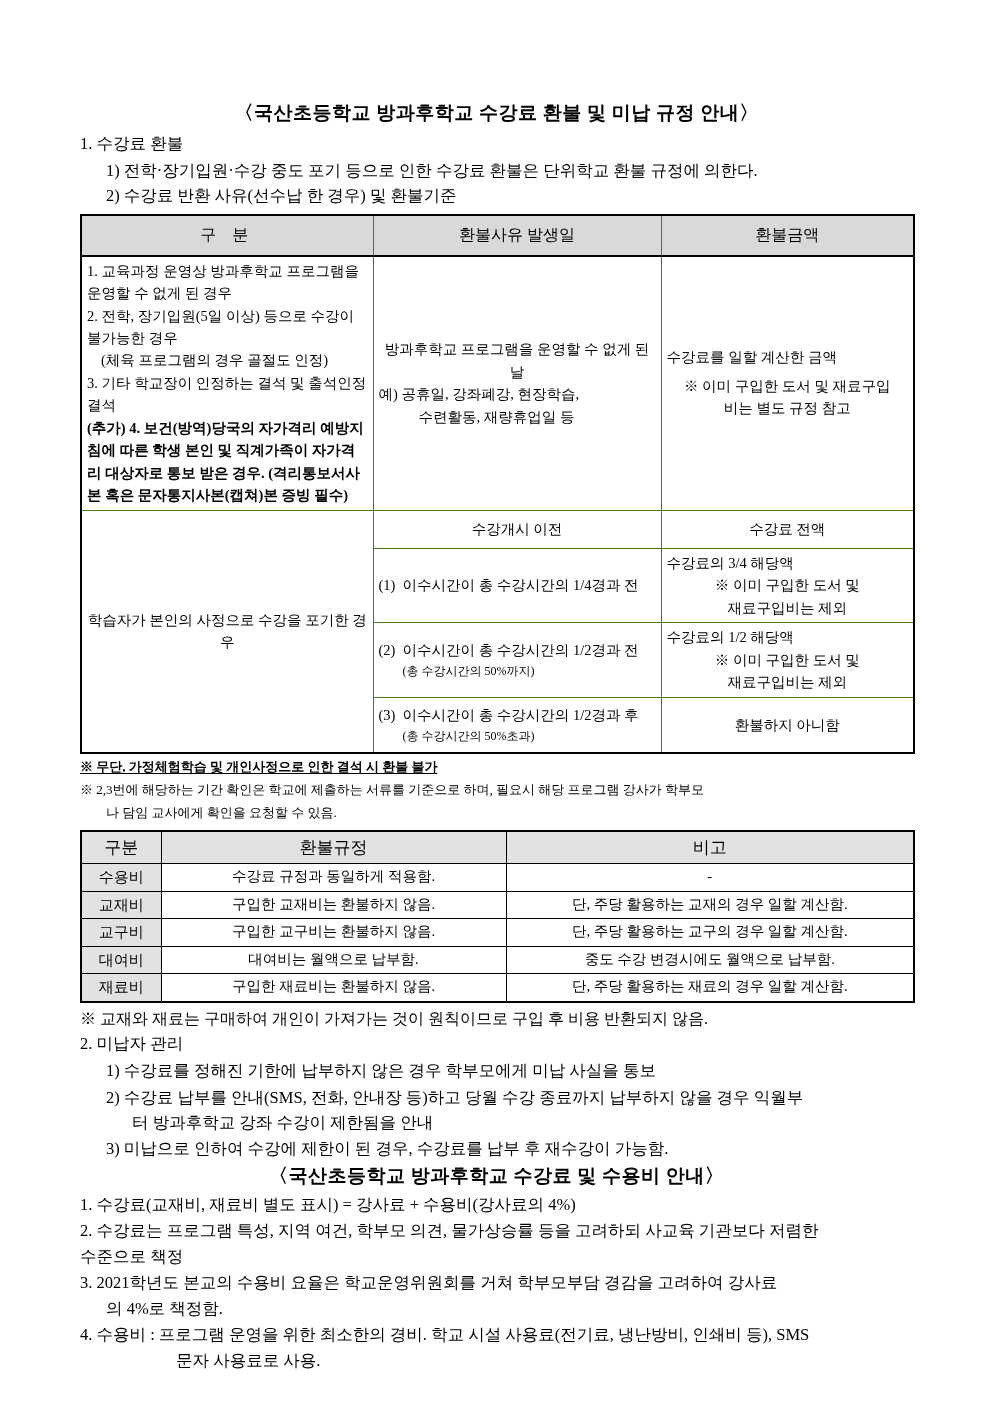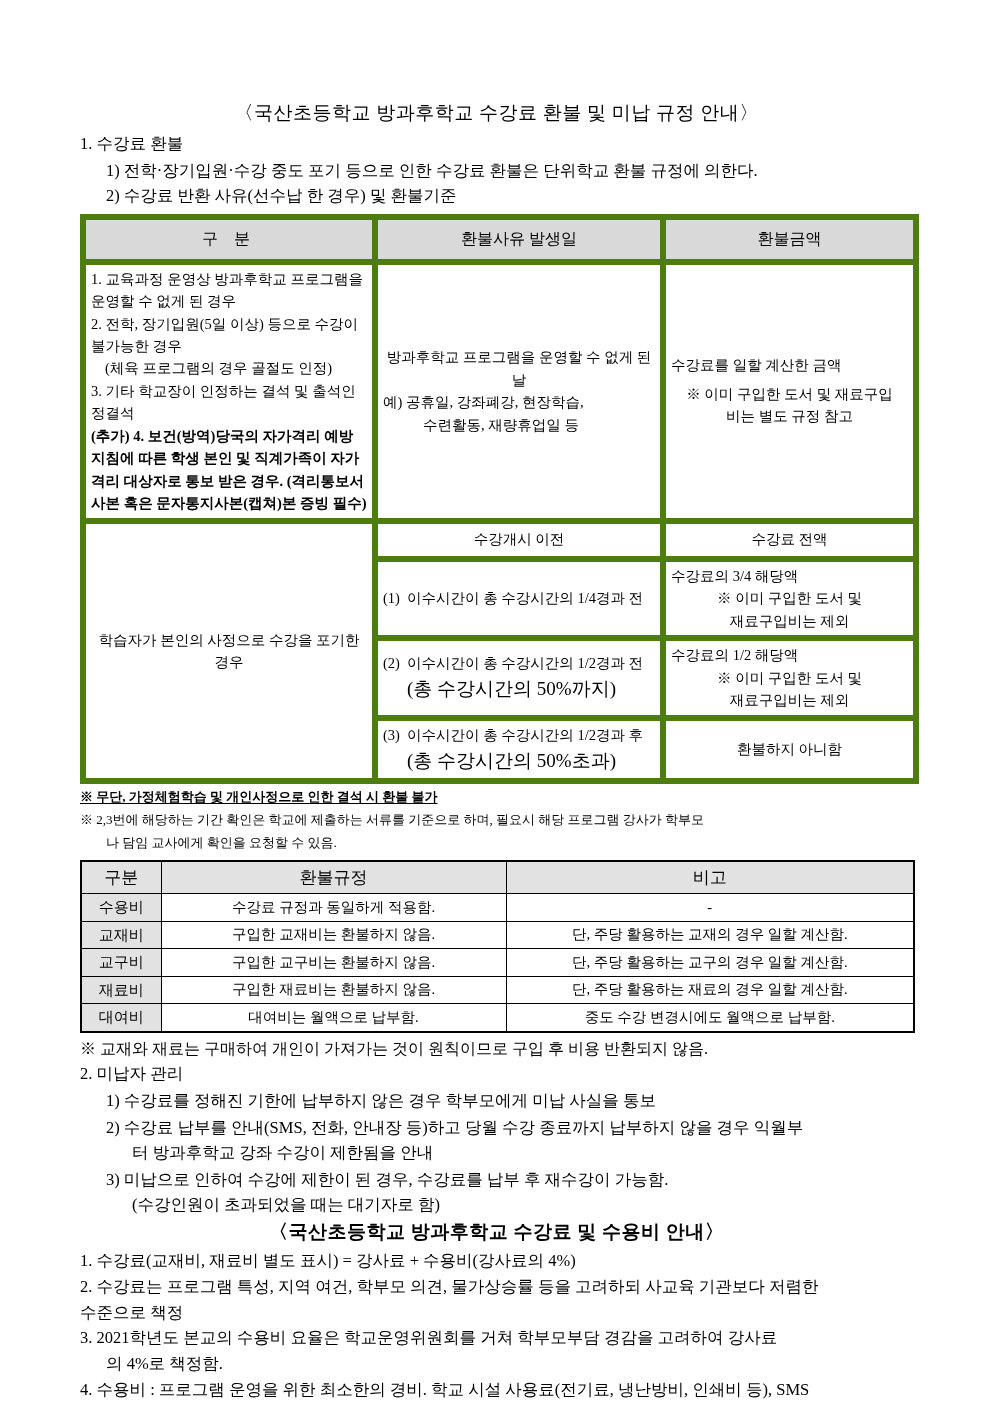--- a/index.html
+++ b/index.html
@@ -17,21 +17,21 @@
   }
   .page {
     position: absolute;
     left: 80px;
     top: 0;
     width: 833px;
   }
   .doc-title {
     text-align: center;
     font-size: 19px;
-    font-weight: normal;
+    font-weight: bold;
     letter-spacing: 0.5px;
     margin-top: 100px;
     margin-bottom: 6px;
   }
   .lvl1 {
     font-size: 16.5px;
     margin: 2px 0 0 0;
     line-height: 1.45;
   }
   .lvl2 {
@@ -68,21 +68,21 @@
 
   
   table.t1 {
     border-collapse: collapse;
     table-layout: fixed;
     width: 833px;
     margin-top: 6px;
     border: 2px solid #000;
   }
   table.t1 td, table.t1 th {
-    border: 6px solid #4d7c0f;
+    border: 1px solid #4d7c0f;
     vertical-align: middle;
     font-size: 14.5px;
     line-height: 1.55;
     padding: 3px 5px;
   }
   table.t1 thead th {
     background: #d9d9d9;
     text-align: center;
     font-weight: normal;
     font-size: 16px;
@@ -106,21 +106,21 @@
   .mid-cell { line-height: 1.85; }
   td.vcenter-left {
     text-align: center;
     vertical-align: middle;
   }
   .row-item {
     display: flex;
     align-items: baseline;
   }
   .row-item .num { width: 24px; flex: none; }
-  .sub-line { display: block; padding-left: 24px; font-size: 19px; }
+  .sub-line { display: block; padding-left: 24px; font-size: 12px; }
   .amt-line { display: block; text-align: left; }
   .amt-note { display: block; text-align: center; }
 
   
   table.t2 {
     border-collapse: collapse;
     table-layout: fixed;
     width: 833px;
     margin-top: 7px;
     border: 2px solid #000;
@@ -269,40 +269,39 @@
         <td class="cat">교재비</td>
         <td>구입한 교재비는 환불하지 않음.</td>
         <td>단, 주당 활용하는 교재의 경우 일할 계산함.</td>
       </tr>
       <tr>
         <td class="cat">교구비</td>
         <td>구입한 교구비는 환불하지 않음.</td>
         <td>단, 주당 활용하는 교구의 경우 일할 계산함.</td>
       </tr>
       <tr>
+        <td class="cat">대여비</td>
+        <td>대여비는 월액으로 납부함.</td>
+        <td>중도 수강 변경시에도 월액으로 납부함.</td>
+      </tr>
+      <tr>
         <td class="cat">재료비</td>
         <td>구입한 재료비는 환불하지 않음.</td>
         <td>단, 주당 활용하는 재료의 경우 일할 계산함.</td>
-      </tr>
-      <tr>
-        <td class="cat">대여비</td>
-        <td>대여비는 월액으로 납부함.</td>
-        <td>중도 수강 변경시에도 월액으로 납부함.</td>
       </tr>
     </tbody>
   </table>
 
   <div class="tail-note">※ 교재와 재료는 구매하여 개인이 가져가는 것이 원칙이므로 구입 후 비용 반환되지 않음.</div>
 
   <div class="lvl1">2. 미납자 관리</div>
   <div class="lvl2">1) 수강료를 정해진 기한에 납부하지 않은 경우 학부모에게 미납 사실을 통보</div>
   <div class="lvl2">2) 수강료 납부를 안내(SMS, 전화, 안내장 등)하고 당월 수강 종료까지 납부하지 않을 경우 익월부</div>
   <div class="lvl3">터 방과후학교 강좌 수강이 제한됨을 안내</div>
   <div class="lvl2">3) 미납으로 인하여 수강에 제한이 된 경우, 수강료를 납부 후 재수강이 가능함.</div>
-  <div class="lvl3">(수강인원이 초과되었을 때는 대기자로 함)</div>
 
   <div class="center-title">〈국산초등학교 방과후학교 수강료 및 수용비 안내〉</div>
 
   <div class="lvl1">1. 수강료(교재비, 재료비 별도 표시) = 강사료 +  수용비(강사료의 4%)</div>
   <div class="lvl1">2. 수강료는 프로그램 특성, 지역 여건, 학부모 의견, 물가상승률 등을 고려하되 사교육 기관보다 저렴한</div>
   <div class="lvl1">수준으로 책정</div>
   <div class="lvl1">3. 2021학년도 본교의 수용비 요율은 학교운영위원회를 거쳐 학부모부담 경감을 고려하여 강사료</div>
   <div class="lvl1" style="margin-left:26px">의 4%로 책정함.</div>
   <div class="lvl1">4. 수용비 : 프로그램 운영을 위한 최소한의 경비. 학교 시설 사용료(전기료, 냉난방비, 인쇄비 등), SMS</div>
   <div class="lvl1" style="margin-left:96px">문자 사용료로 사용.</div>

